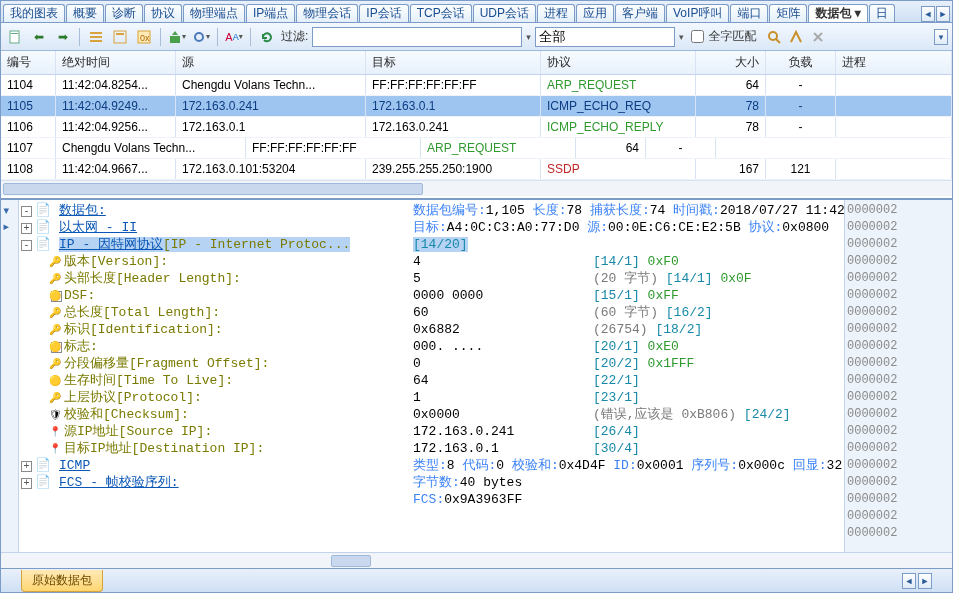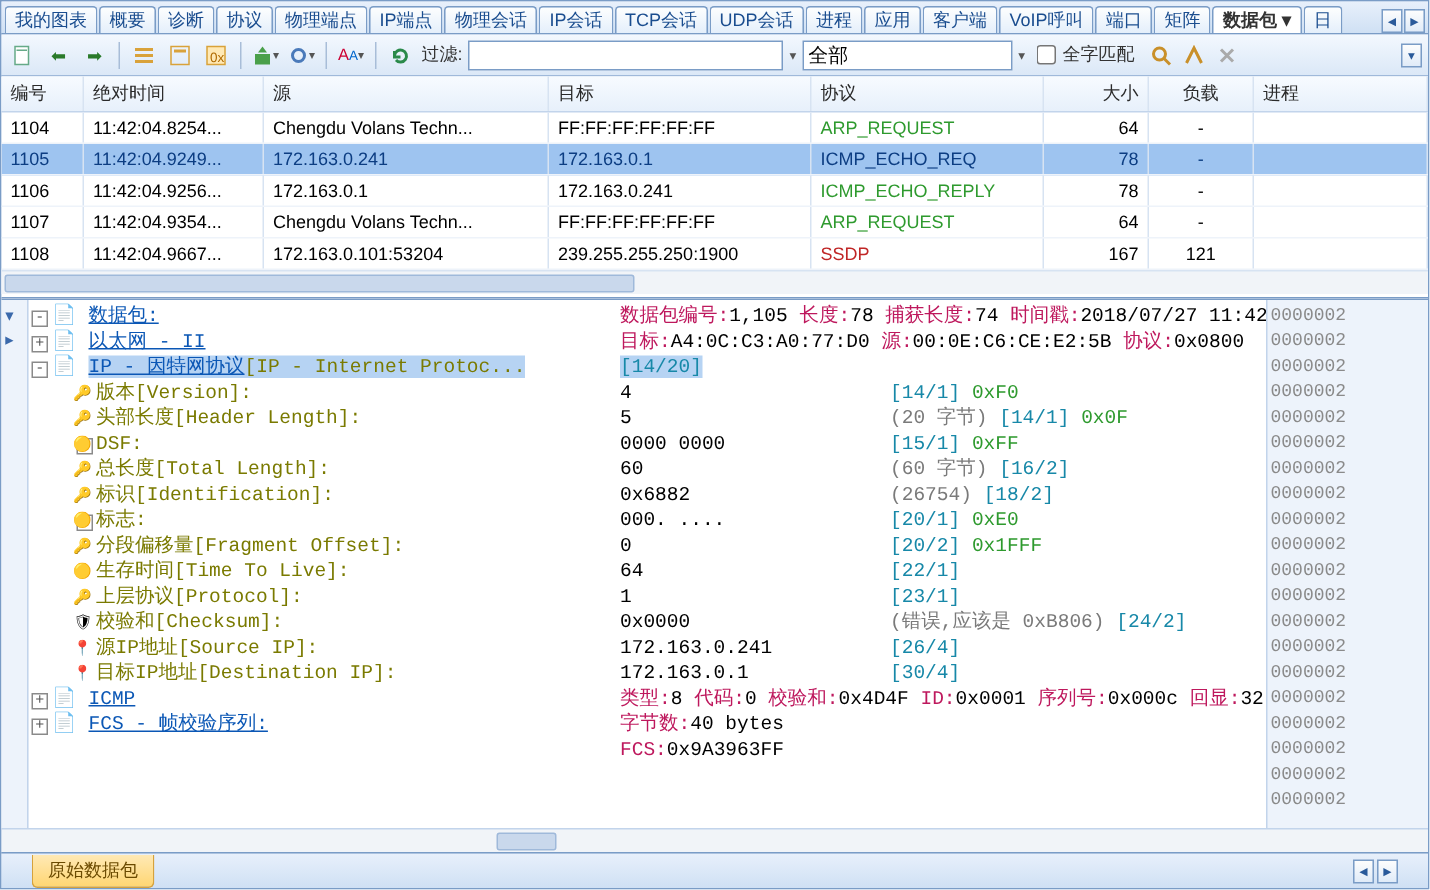--- a/index.html
+++ b/index.html
@@ -57,21 +57,21 @@
 .tree .row{white-space:nowrap;line-height:17px;}
 .exp{display:inline-block;width:11px;height:11px;border:1px solid #8a8a8a;text-align:center;line-height:9px;font-size:10px;color:#555;margin-right:3px;cursor:pointer;background:#fff;}
 .lnk{color:#0b57b5;text-decoration:underline;cursor:pointer;}
 .hl{background:#b6d3f3;}
 .olive{color:#7a7a00;}
 .ico-k{display:inline-block;width:12px;height:10px;margin-right:3px;}
 .fieldlist .row{padding-left:30px;}
 .fieldlist .row .ico-k{margin-left:-16px;}
 .valcol{flex:0 0 435px;font-family:"Courier New",monospace;font-size:13px;overflow:auto;padding:2px 4px;}
 .valcol .row{white-space:nowrap;line-height:17px;}
-.teal{color:#be185d;}
+.teal{color:#3b82f6;}
 .gray{color:#7a7a7a;}
 .green{color:#2e9a2e;}
 .cyan{color:#1788a8;}
 .hexcol{flex:1;background:#edf3fb;border-left:1px solid #c2d4eb;font-family:"Courier New",monospace;font-size:12px;color:#8a8a8a;overflow:auto;padding:2px;}
 .hexcol .row{line-height:17px;}
 
 
 .btm-scroll{height:16px;border-top:1px solid #c2d4eb;background:#f1f4f8;position:relative;}
 .btm-scroll .thumb{position:absolute;top:2px;height:12px;background:#c9d8ec;border:1px solid #9fb9da;border-radius:2px;}
 .bottom-tabs{height:24px;background:linear-gradient(#e8f0fb,#cfe0f4);border-top:1px solid #7a9cc6;display:flex;align-items:center;padding:0 20px;}
@@ -236,21 +236,20 @@
           <div class="col c-time">11:42:04.9256...</div>
           <div class="col c-src">172.163.0.1</div>
           <div class="col c-dst">172.163.0.241</div>
           <div class="col c-proto proto-icmp-rep">ICMP_ECHO_REPLY</div>
           <div class="col c-size">78</div>
           <div class="col c-load">-</div>
           <div class="col c-proc"></div>
         </div>
         <div class="pk-row">
           <div class="col c-no">1107</div>
-          <div class="col c-time">11:42:04.9354...</div>
           <div class="col c-src">Chengdu Volans Techn...</div>
           <div class="col c-dst">FF:FF:FF:FF:FF:FF</div>
           <div class="col c-proto proto-arp">ARP_REQUEST</div>
           <div class="col c-size">64</div>
           <div class="col c-load">-</div>
           <div class="col c-proc"></div>
         </div>
         <div class="pk-row">
           <div class="col c-no">1108</div>
           <div class="col c-time">11:42:04.9667...</div>

